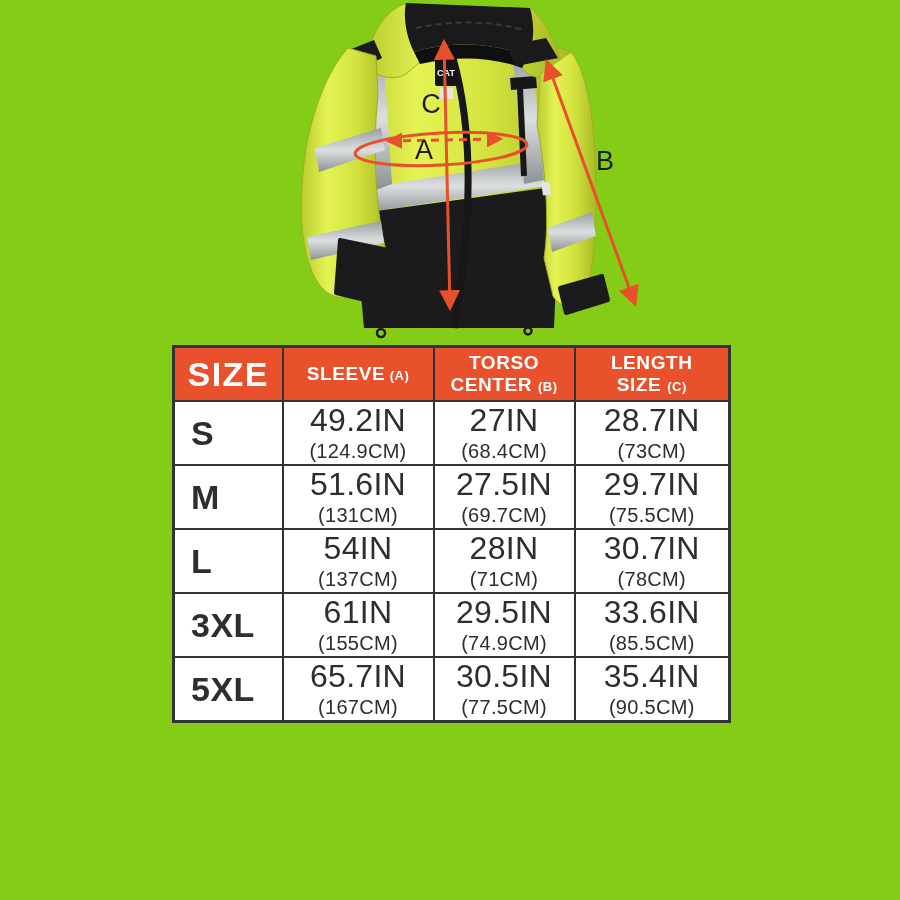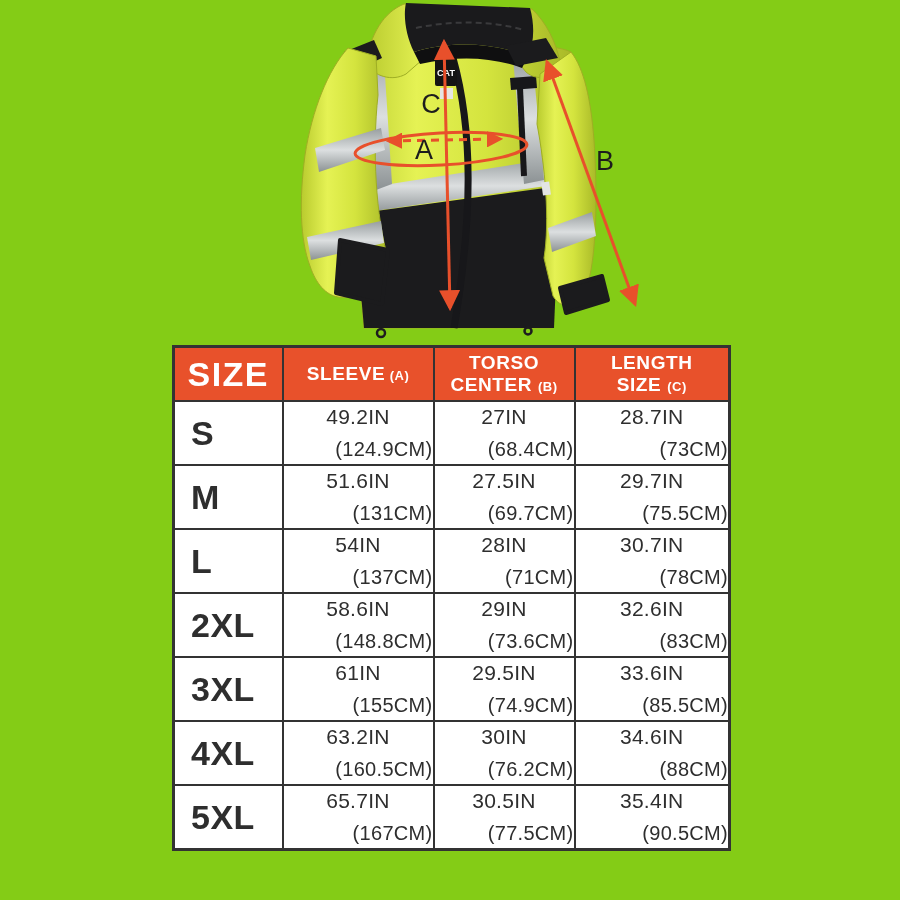--- a/index.html
+++ b/index.html
@@ -33,22 +33,22 @@
   }
   th.size-hdr{font-size:34px;font-weight:700;letter-spacing:1.5px;}
   .hdr-line{font-size:19px;font-weight:700;letter-spacing:.6px;line-height:1.18;}
   .hdr-sub{font-size:13px;font-weight:700;letter-spacing:.5px;}
   .size-table tbody td{height:62px;background:#fff;color:var(--cell-text,#2e2e2e);}
   td.size-cell{
     text-align:left;padding-left:16px;
     font-size:34px;font-weight:700;color:var(--size-text,#9b9b9b);
     letter-spacing:.5px;
   }
-  .in-line{font-size:21px;line-height:1.05;letter-spacing:.3px;}
-  .cm-line{font-size:20px;line-height:1.1;margin-top:10px;letter-spacing:.3px;text-align:right;}
+  .in-line{font-size:32px;line-height:1.05;letter-spacing:.3px;}
+  .cm-line{font-size:20px;line-height:1.1;margin-top:2px;letter-spacing:.3px;}
 </style>
 </head>
 <body>
 
 <div class="canvas">
 
   <div class="jacket-wrap">
     <svg viewBox="0 0 420 350" width="420" height="350">
       <defs>
         <linearGradient id="lime" x1="0" y1="0" x2="1" y2="0">
@@ -190,62 +190,32 @@
         <td>
             <div class="in-line">28IN</div>
             <div class="cm-line">(71CM)</div>
           </td>
         <td>
             <div class="in-line">30.7IN</div>
             <div class="cm-line">(78CM)</div>
           </td>
       </tr>
       <tr>
-        <td class="size-cell">2XL</td>
-        <td>
-            <div class="in-line">58.6IN</div>
-            <div class="cm-line">(148.8CM)</div>
-          </td>
-        <td>
-            <div class="in-line">29IN</div>
-            <div class="cm-line">(73.6CM)</div>
-          </td>
-        <td>
-            <div class="in-line">32.6IN</div>
-            <div class="cm-line">(83CM)</div>
-          </td>
-      </tr>
-      <tr>
         <td class="size-cell">3XL</td>
         <td>
             <div class="in-line">61IN</div>
             <div class="cm-line">(155CM)</div>
           </td>
         <td>
             <div class="in-line">29.5IN</div>
             <div class="cm-line">(74.9CM)</div>
           </td>
         <td>
             <div class="in-line">33.6IN</div>
             <div class="cm-line">(85.5CM)</div>
-          </td>
-      </tr>
-      <tr>
-        <td class="size-cell">4XL</td>
-        <td>
-            <div class="in-line">63.2IN</div>
-            <div class="cm-line">(160.5CM)</div>
-          </td>
-        <td>
-            <div class="in-line">30IN</div>
-            <div class="cm-line">(76.2CM)</div>
-          </td>
-        <td>
-            <div class="in-line">34.6IN</div>
-            <div class="cm-line">(88CM)</div>
           </td>
       </tr>
       <tr>
         <td class="size-cell">5XL</td>
         <td>
             <div class="in-line">65.7IN</div>
             <div class="cm-line">(167CM)</div>
           </td>
         <td>
             <div class="in-line">30.5IN</div>

